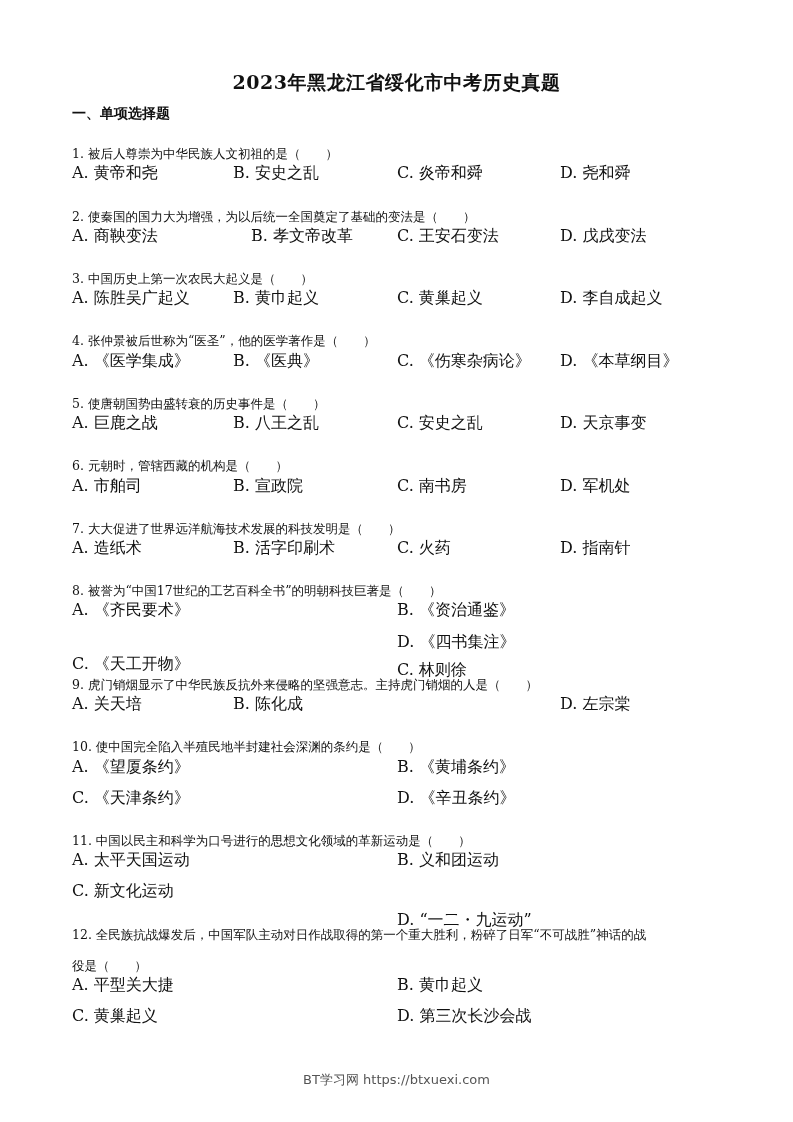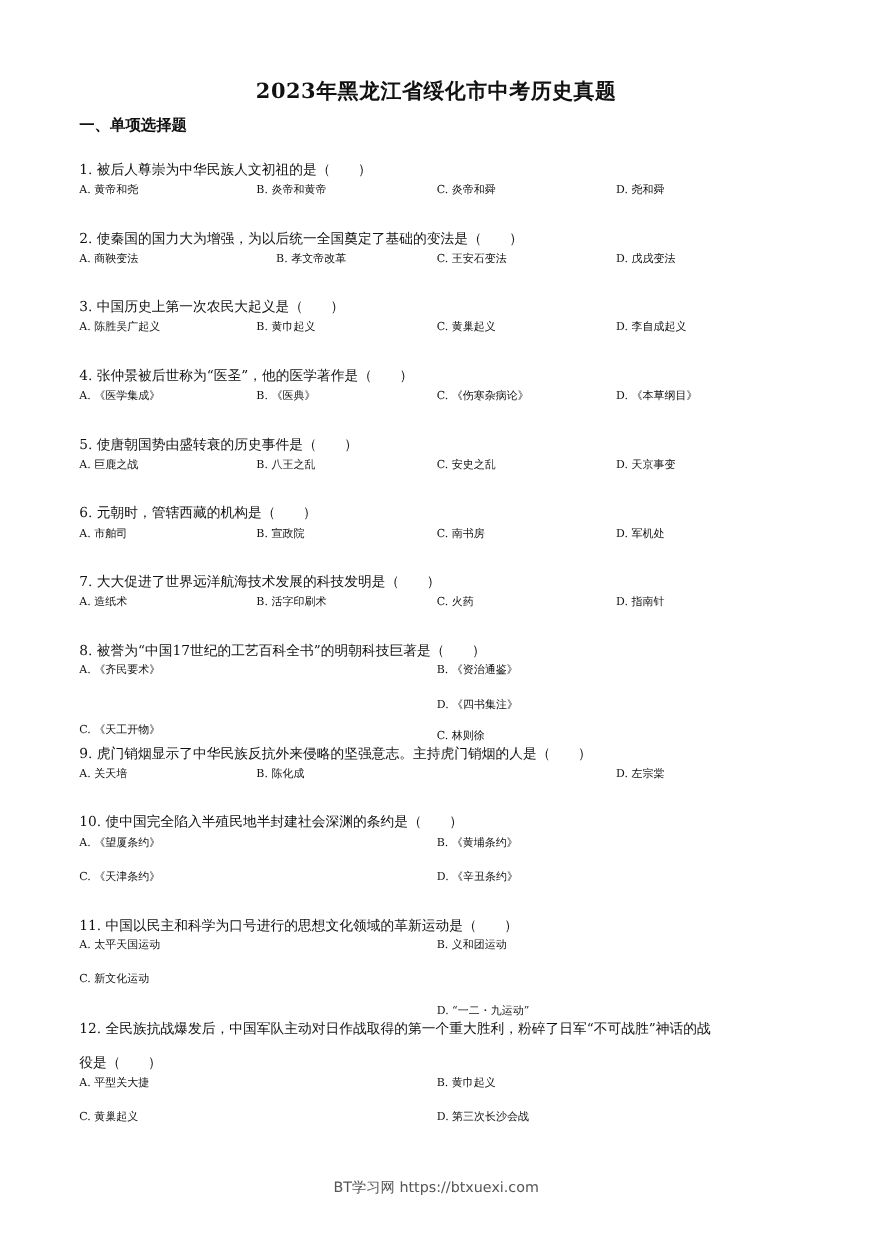--- a/index.html
+++ b/index.html
@@ -12,35 +12,35 @@
     position: absolute; top: 70px; left: 0; width: 793px;
     text-align: center; font-size: 19px; font-weight: bold; letter-spacing: 0.5px;
   }
   .section-heading {
     position: absolute; top: 105px; left: 72px;
     font-size: 14px; font-weight: bold;
   }
   .line {
     position: absolute; left: 72px; font-size: 12.5px; white-space: nowrap; line-height: 16px; margin-top: 12px;
   }
-  .opt { position: absolute; font-size: 10px; white-space: nowrap; line-height: 16px; text-align: right; }
+  .opt { position: absolute; font-size: 16px; white-space: nowrap; line-height: 16px; text-align: right; }
   .footer {
     position: absolute; top: 1071px; left: 0; width: 793px; text-align: center;
     font-family: "DejaVu Sans", "Liberation Sans", sans-serif; font-size: 13px; color: #555555;
   }
 </style>
 </head>
 <body>
 
 <div class="page-title">2023年黑龙江省绥化市中考历史真题</div>
 <div class="section-heading">一、单项选择题</div>
 
 <div class="line" style="top:134px">1. 被后人尊崇为中华民族人文初祖的是（　　）</div>
 <div class="opt" style="top:165px;left:72px">A. 黄帝和尧</div>
-<div class="opt" style="top:165px;left:233px">B. 炎帝和黄帝</div>
+<div class="opt" style="top:165px;left:233px">B. 安史之乱</div>
 <div class="opt" style="top:165px;left:397px">C. 炎帝和舜</div>
 <div class="opt" style="top:165px;left:560px">D. 尧和舜</div>
 
 <div class="line" style="top:197px">2. 使秦国的国力大为增强，为以后统一全国奠定了基础的变法是（　　）</div>
 <div class="opt" style="top:228px;left:72px">A. 商鞅变法</div>
 <div class="opt" style="top:228px;left:251px">B. 孝文帝改革</div>
 <div class="opt" style="top:228px;left:397px">C. 王安石变法</div>
 <div class="opt" style="top:228px;left:560px">D. 戊戌变法</div>
 
 <div class="line" style="top:259px">3. 中国历史上第一次农民大起义是（　　）</div>

